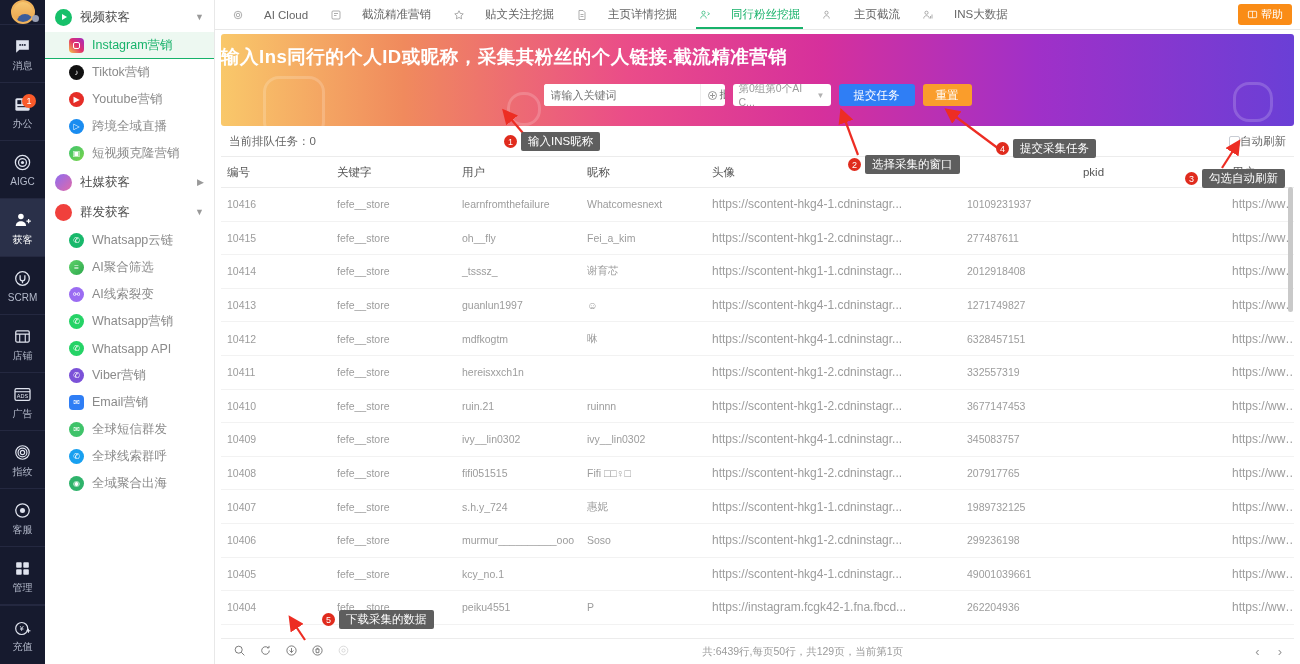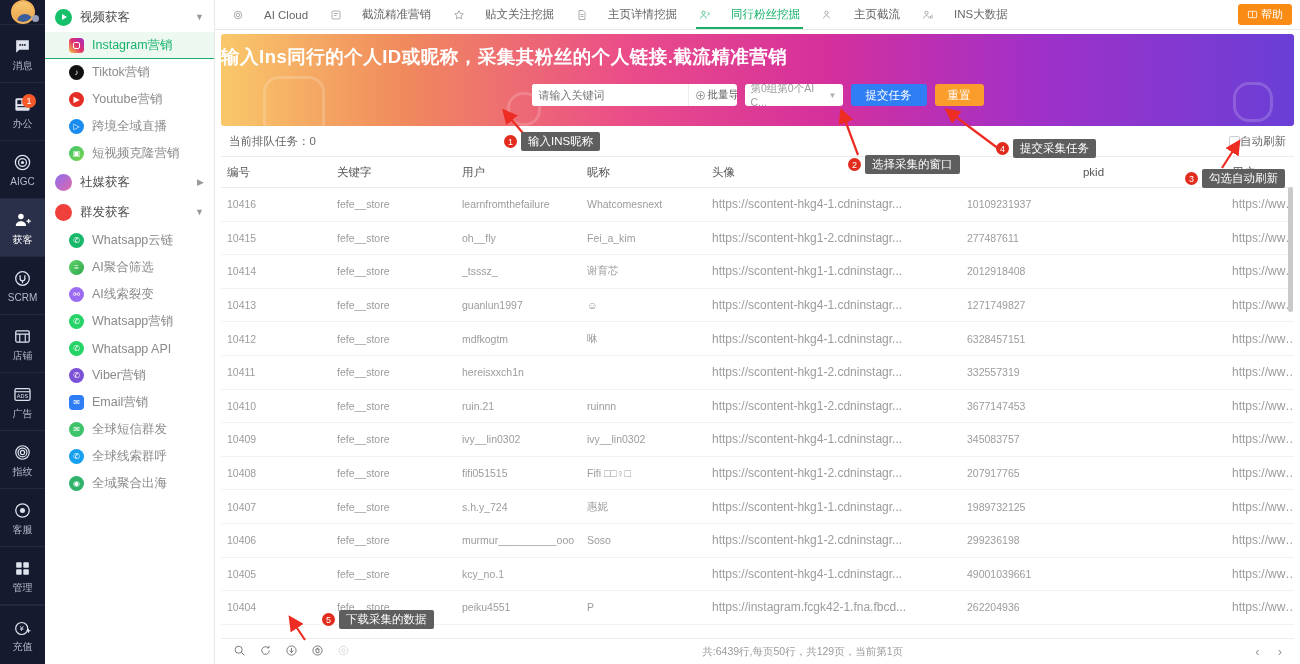--- a/index.html
+++ b/index.html
@@ -95,21 +95,21 @@
   .banner-ghost{position:absolute;border:3px solid rgba(255,255,255,.18);border-radius:16px;}
   .bg1{width:62px;height:62px;left:42px;top:42px;}
   .bg2{width:34px;height:34px;left:286px;top:58px;}
   .bg3{width:40px;height:40px;left:1012px;top:48px;}
   .banner-title{
     position:absolute;left:0;right:0;top:10px;text-align:left;color:#fff;
     font-size:18.5px;font-weight:bold;letter-spacing:.5px;
   }
   .banner-form{position:absolute;left:0;right:0;top:50px;display:flex;justify-content:center;gap:8px;}
   .kw-field{
-    width:205px;height:22px;background:#fff;border-radius:3px;display:flex;align-items:center;
+    width:181px;height:22px;background:#fff;border-radius:3px;display:flex;align-items:center;
     overflow:hidden;
   }
   .kw-field input{
     flex:1;border:none;outline:none;height:100%;padding:0 7px;font-size:11px;color:#9a9a9a;
     font-family:"Liberation Sans",sans-serif;
   }
   .kw-import{
     border-left:1px solid #eee;height:100%;display:flex;align-items:center;gap:3px;
     padding:0 7px;font-size:10.5px;color:#5a5a5a;cursor:pointer;white-space:nowrap;
   }

